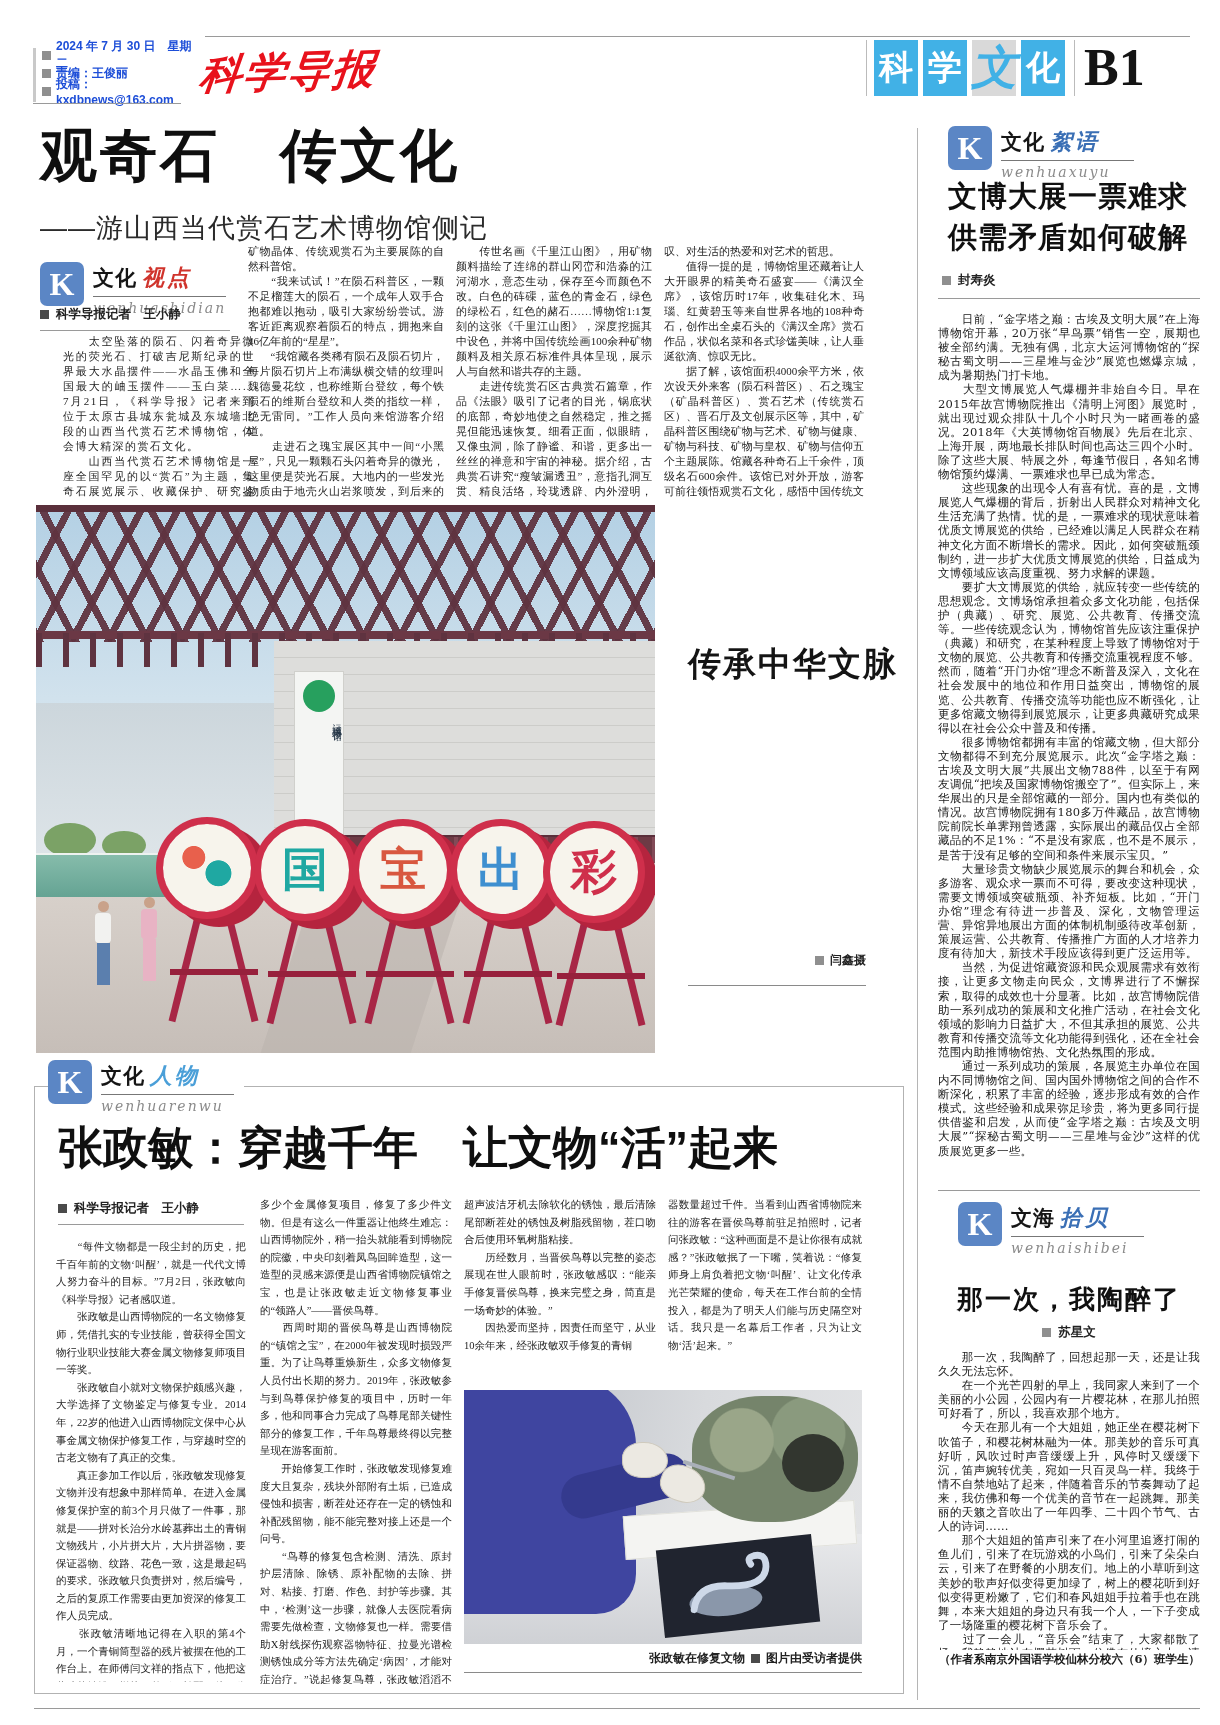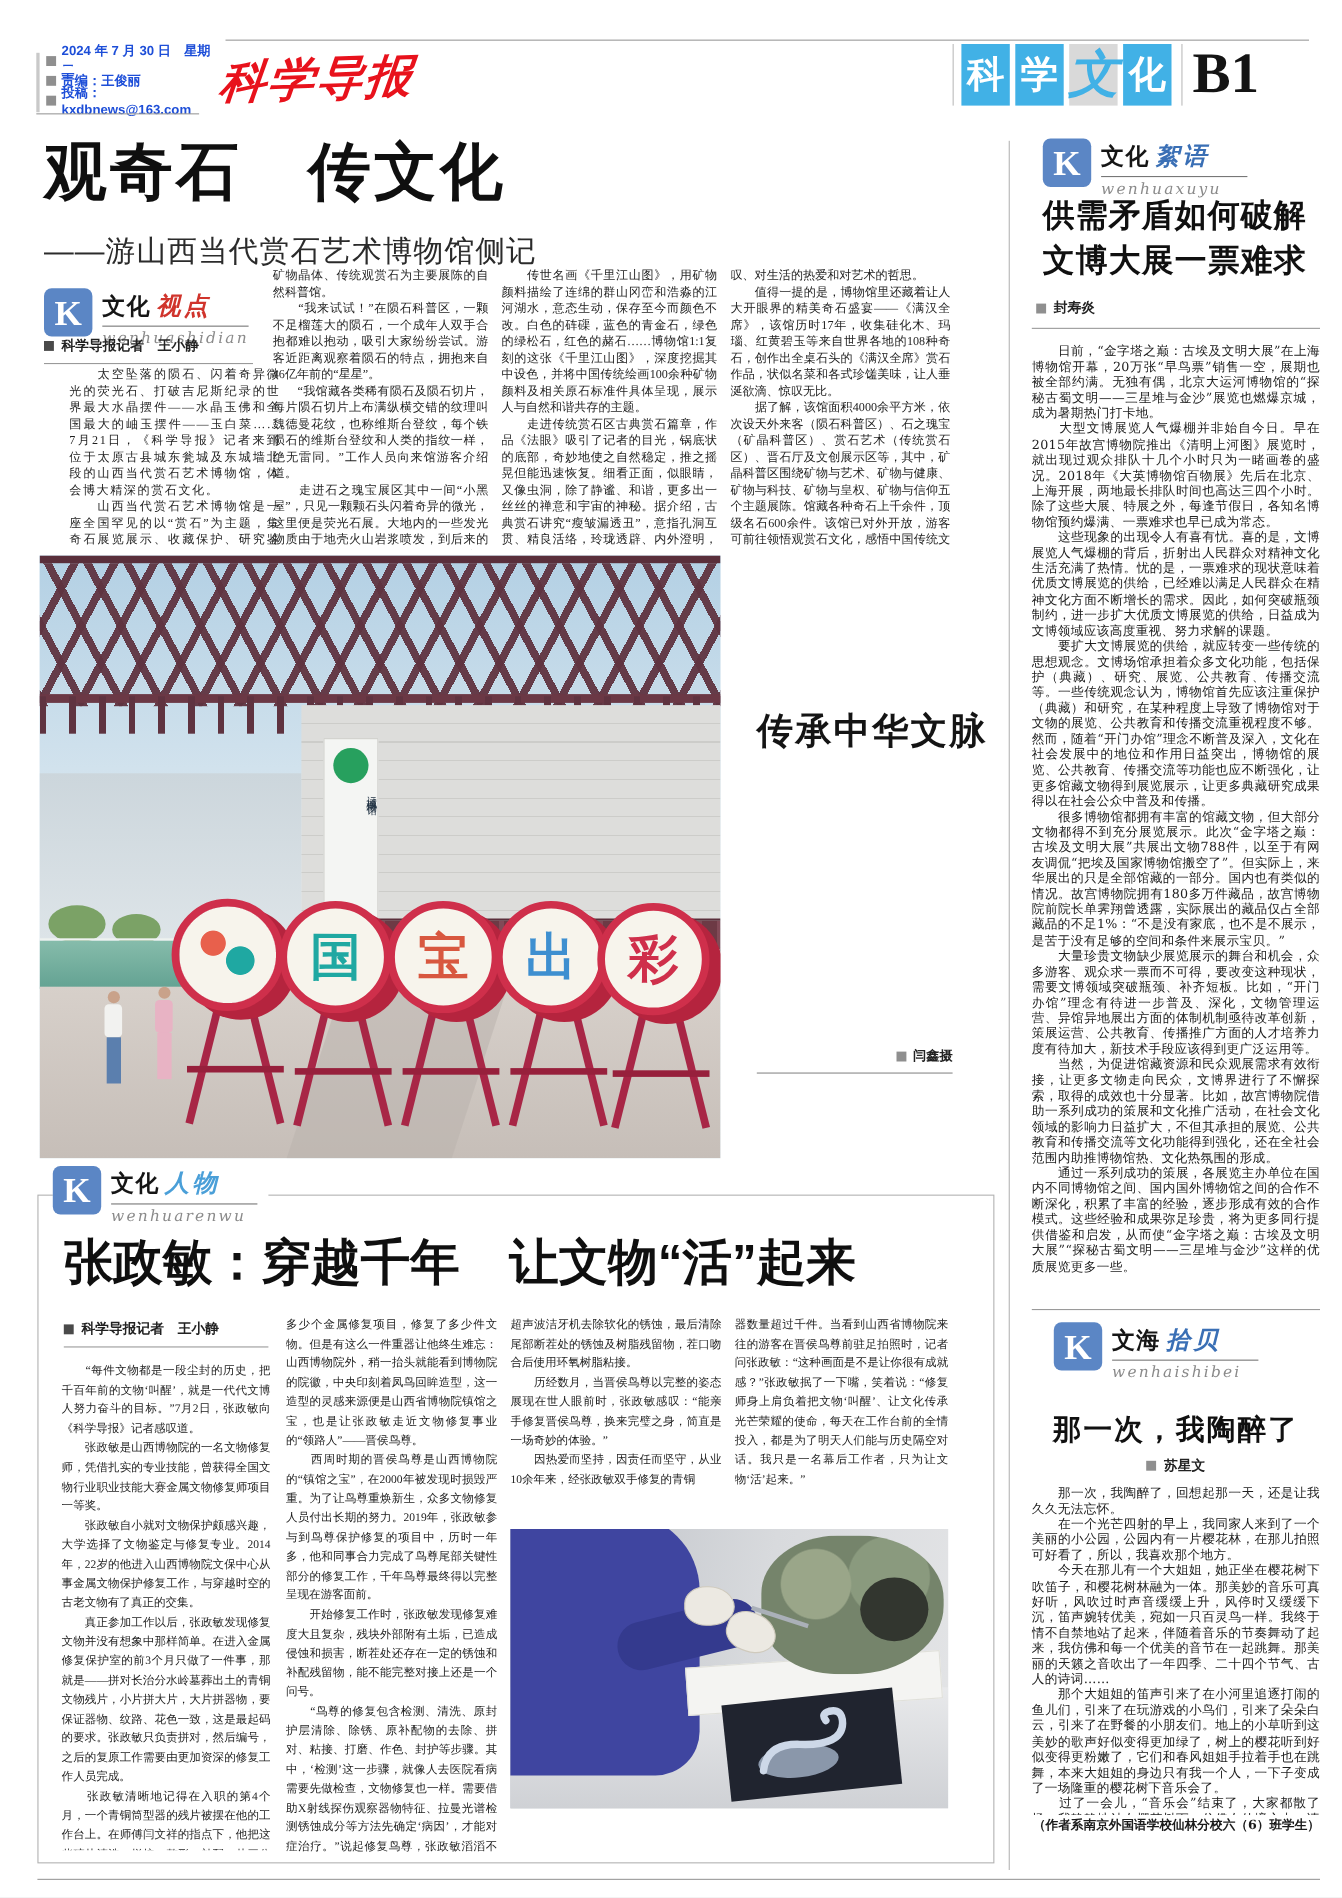--- a/index.html
+++ b/index.html
@@ -56,21 +56,21 @@
            letter-spacing:3px;color:#0f0f0f;}
   .h1-sub{position:absolute;left:40px;top:210px;font-size:27px;font-weight:500;color:#2b2b2b;letter-spacing:1px;}
   .h2-person{position:absolute;left:58px;top:1118px;font-size:45px;font-weight:900;color:#0f0f0f;letter-spacing:0px;width:830px;}
   .h2-essay{position:absolute;left:948px;top:176px;font-size:29px;font-weight:900;color:#101010;line-height:41px;letter-spacing:1px;}
   .h2-sea{position:absolute;left:938px;top:1282px;width:262px;text-align:center;font-size:26px;font-weight:900;color:#101010;letter-spacing:2px;}
   .feat-h{position:absolute;left:688px;font-size:33px;font-weight:800;color:#141414;letter-spacing:2px;}
   .feat-cap{position:absolute;left:688px;top:790px;width:178px;height:162px;
             font-family:"Liberation Serif",serif;font-size:11.5px;line-height:16.3px;
             text-align:justify;white-space:pre-line;color:#1d1d1d;overflow:hidden;}
   .credit-row{position:absolute;display:flex;align-items:center;justify-content:flex-end;gap:6px;
-              font-size:12px;font-weight:bold;color:#222;border-bottom:1px solid #8a8a8a;padding-bottom:6px;}
+              font-size:12px;font-weight:bold;color:#222;border-bottom:1px solid #8a8a8a;padding-bottom:16px;}
 
   .person-box{position:absolute;left:34px;top:1086px;width:868px;height:606px;border:1px solid #b2b2b2;}
   .p-photo-cap{position:absolute;left:464px;top:1650px;width:398px;display:flex;justify-content:flex-end;
                align-items:center;gap:6px;font-size:12px;font-weight:bold;color:#222;
                border-bottom:1px solid #8a8a8a;padding-bottom:5px;}
   .sea-attr{position:absolute;left:938px;top:1652px;width:262px;text-align:right;font-size:11.5px;
             font-weight:bold;font-family:"DejaVu Serif",serif;color:#1a1a1a;}
 
   
   .photo1{position:absolute;left:36px;top:505px;width:619px;height:548px;overflow:hidden;background:linear-gradient(#b3d0e4,#e2ecf2 55%);}
@@ -318,37 +318,42 @@
     <div class="p2-tool"></div>
     <div class="p2-glove" style="left:158px;top:52px;"></div>
     <div class="p2-glove" style="left:196px;top:76px;transform:rotate(20deg);"></div>
     <div class="p2-xray">
       <svg width="140" height="76" viewBox="0 0 100 56">
         <ellipse cx="40" cy="38" rx="27" ry="11" fill="#aebdd4" opacity="0.75"></ellipse>
         <path d="M16 42 Q20 24 42 27 Q70 31 72 16 Q73 6 64 7 Q58 8 61 13" fill="none" stroke="#cdd8e8" stroke-width="5" stroke-linecap="round"></path>
       </svg>
     </div>
   </div>
+  <div class="p-photo-cap">
+    <span>张政敏在修复文物</span>
+    <span class="sq dark"></span>
+    <span>图片由受访者提供</span>
+  </div>
 
   <div class="vrule" style="left:917px;top:128px;height:1572px;"></div>
 
   <div class="badge" style="left:948px;top:126px;">
     <div class="badge-k">K</div>
     <div>
       <div class="badge-l1">
           <span>文化</span>
         <span class="badge-accent acc-blue">絮语</span>
         </div>
       <div class="badge-pinyin">wenhuaxuyu</div>
     </div>
   </div>
 
   <div class="h2-essay">
+    <div>文博大展一票难求</div>
     <div>供需矛盾如何破解</div>
-    <div>文博大展一票难求</div>
   </div>
 
   <div class="byline noline" style="left:942px;top:272px;">
     <span class="sq"></span>
     <span>封寿炎</span>
   </div>
   <div class="rule" style="left:938px;top:298px;width:262px;"></div>
 
   <div class="kai-body" style="left:938px;top:312px;width:262px;height:864px;">　　日前，“金字塔之巅：古埃及文明大展”在上海博物馆开幕，20万张“早鸟票”销售一空，展期也被全部约满。无独有偶，北京大运河博物馆的“探秘古蜀文明——三星堆与金沙”展览也燃爆京城，成为暑期热门打卡地。
 　　大型文博展览人气爆棚并非始自今日。早在2015年故宫博物院推出《清明上河图》展览时，就出现过观众排队十几个小时只为一睹画卷的盛况。2018年《大英博物馆百物展》先后在北京、上海开展，两地最长排队时间也高达三四个小时。除了这些大展、特展之外，每逢节假日，各知名博物馆预约爆满、一票难求也早已成为常态。

